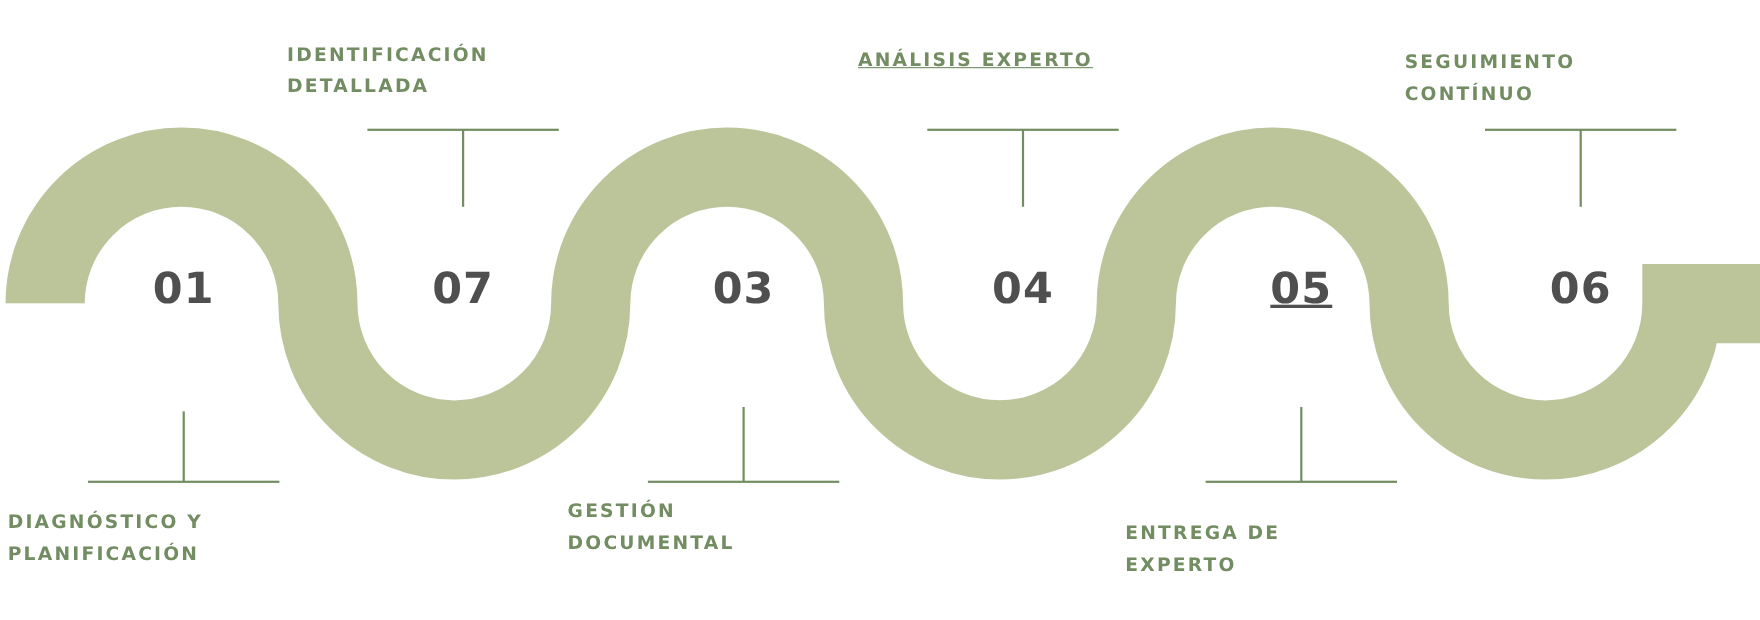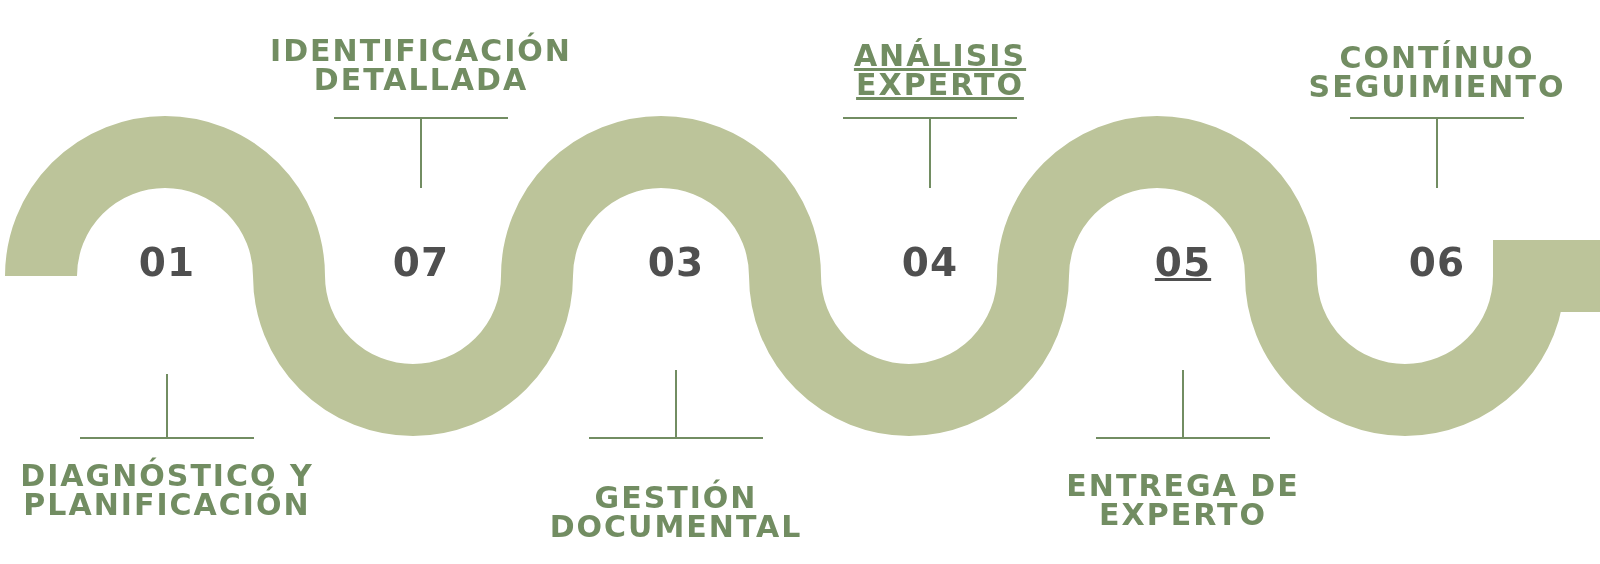--- a/index.html
+++ b/index.html
@@ -1,19 +1,19 @@
 <!DOCTYPE html>
 <html><head>
   <meta charset="utf-8">
   <style>
     html, body { margin: 0; padding: 0; background: #ffffff; }
     body { width: 1600px; height: 564px; position: relative; overflow: hidden; font-family: "Liberation Sans", "DejaVu Sans", sans-serif; }
     .wave { position: absolute; left: 0; top: 0; }
     .num { position: absolute; width: 100px; margin-left: -50px; text-align: center; font-weight: bold; font-size: 39px; color: #4f4f4f; letter-spacing: 1px; top: 240px; font-family: "DejaVu Sans", sans-serif; }
-    .label { position: absolute; width: 320px; margin-left: -160px; text-align: center; font-weight: bold; font-size: 30px; line-height: 29px; color: #728d62; letter-spacing: 2px; font-family: "DejaVu Sans", sans-serif; }
+    .label { position: absolute; width: 320px; margin-left: -160px; text-align: left; font-weight: bold; font-size: 17px; line-height: 29px; color: #728d62; letter-spacing: 2px; font-family: "DejaVu Sans", sans-serif; }
     .hline { position: absolute; height: 2px; background: #728d62; width: 174px; margin-left: -87px; }
     .vline { position: absolute; width: 2px; background: #728d62; margin-left: -1px; }
   </style>
 </head>
 <body>
 
 <svg class="wave" width="1600" height="564" viewBox="0 0 1600 564">
   <path d="M 41 276 A 124 124 0 0 1 289 276 A 124 124 0 0 0 537 276 A 124 124 0 0 1 785 276 A 124 124 0 0 0 1033 276 A 124 124 0 0 1 1281 276 A 124 124 0 0 0 1529 276 L 1600 276" fill="none" stroke="#bcc49a" stroke-width="72"></path>
   <rect x="0" y="276" width="80" height="4" fill="#ffffff"></rect>
 </svg>
@@ -30,21 +30,21 @@
 <div class="label" style="left:421px; top:36px;">
   <div>IDENTIFICACIÓN</div>
   <div>DETALLADA</div>
 </div>
 <div class="hline" style="left:421px; top:117px;"></div>
 <div class="vline" style="left:421px; top:118px; height:70px;"></div>
 
 <div class="num" style="left:676px;">03</div>
 <div class="vline" style="left:676px; top:370px; height:68px;"></div>
 <div class="hline" style="left:676px; top:437px;"></div>
-<div class="label" style="left:676px; top:483px;">
+<div class="label" style="left:676px; top:451px;">
   <div>GESTIÓN</div>
   <div>DOCUMENTAL</div>
 </div>
 
 <div class="num" style="left:930px;">04</div>
 <div class="label" style="left:940px; top:41px;text-decoration:underline;">
   <div>ANÁLISIS EXPERTO</div>
 </div>
 <div class="hline" style="left:930px; top:117px;"></div>
 <div class="vline" style="left:930px; top:118px; height:70px;"></div>
@@ -52,17 +52,17 @@
 <div class="num" style="left:1183px;text-decoration:underline;">05</div>
 <div class="vline" style="left:1183px; top:370px; height:68px;"></div>
 <div class="hline" style="left:1183px; top:437px;"></div>
 <div class="label" style="left:1183px; top:471px;">
   <div>ENTREGA DE</div>
   <div>EXPERTO</div>
 </div>
 
 <div class="num" style="left:1437px;">06</div>
 <div class="label" style="left:1437px; top:43px;">
+  <div>SEGUIMIENTO</div>
   <div>CONTÍNUO</div>
-  <div>SEGUIMIENTO</div>
 </div>
 <div class="hline" style="left:1437px; top:117px;"></div>
 <div class="vline" style="left:1437px; top:118px; height:70px;"></div>
 
 </body></html>

